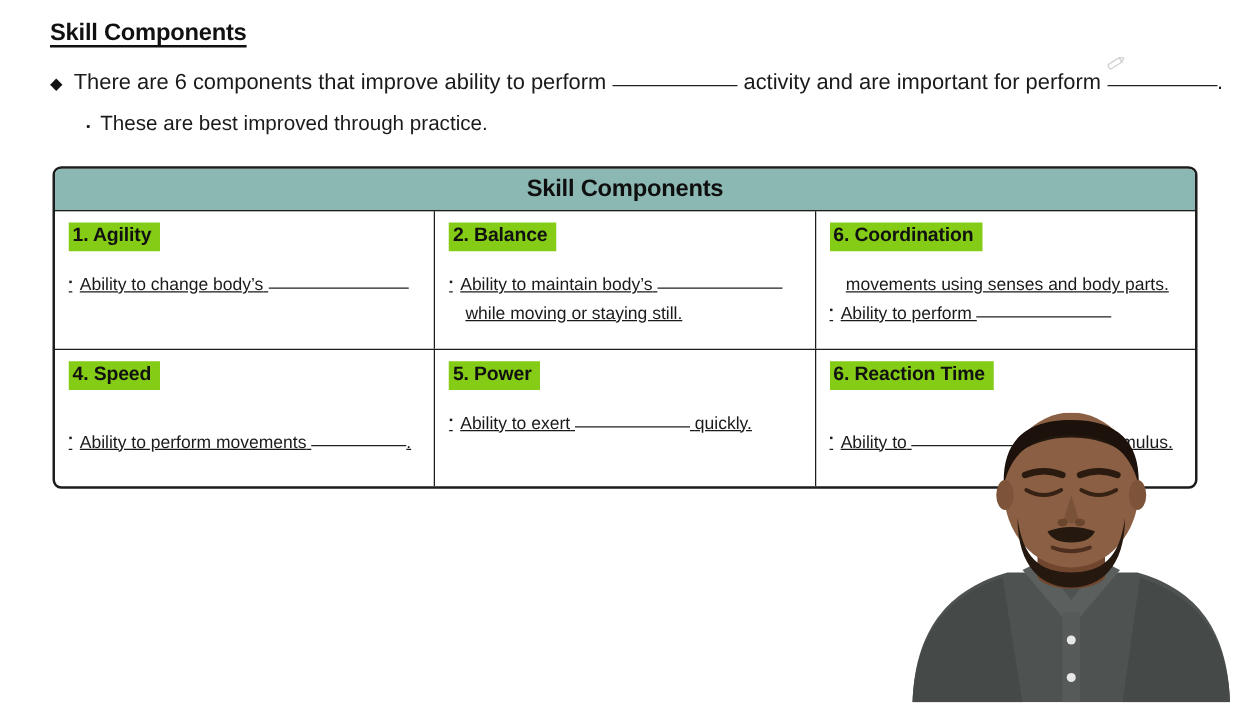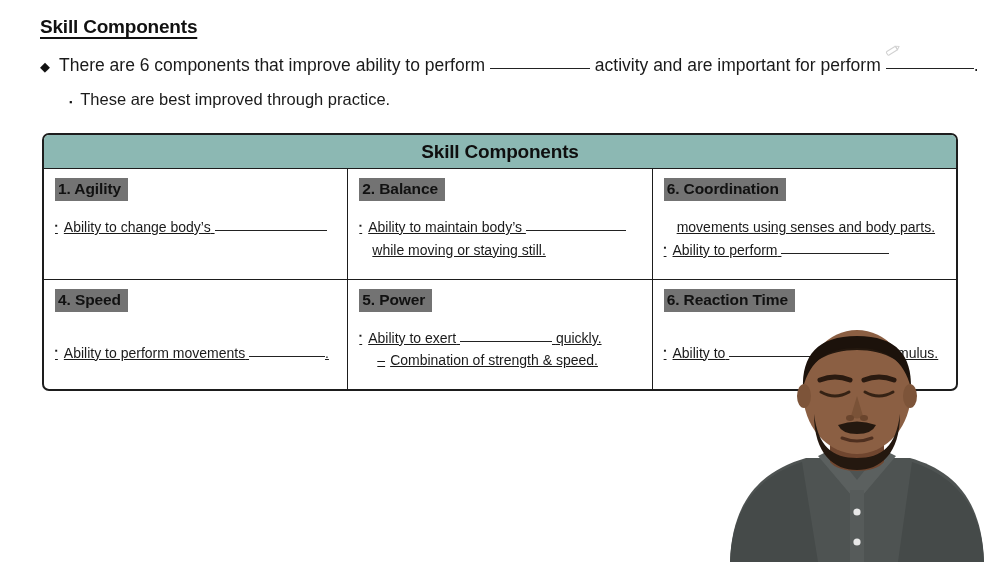--- a/index.html
+++ b/index.html
@@ -135,21 +135,21 @@
     flex: 1 1 0;
     position: relative;
     padding: 9px 11px 6px 11px;
     box-sizing: border-box;
     min-width: 0;
   }
   .tcell.sep { border-right: 1.6px solid #1d1d1d; }
 
   .cell-title {
     display: inline-block;
-    background: #737373;
+    background: #84cc16;
     font-size: 15.5px;
     font-weight: bold;
     color: #111111;
     padding: 2px 7px 3px 3px;
     letter-spacing: -0.1px;
     white-space: nowrap;
   }
 
   .cell-lines {
     margin-top: 15px;
@@ -265,21 +265,20 @@
           <span class="cell-title">4. Speed</span>
           <div class="cell-lines push">
             <span class="ln"><span class="bmark">▪</span><span>Ability to perform movements</span> <span class="blank w76"></span><span>.</span></span>
           </div>
         </div>
 
         <div class="tcell sep">
           <span class="cell-title">5. Power</span>
           <div class="cell-lines">
             <span class="ln"><span class="bmark">▪</span><span>Ability to exert</span> <span class="blank w92"></span> <span>quickly.</span></span>
-            <span class="ln sub"><span class="dmark">–</span><span>Combination of strength &amp; speed.</span></span>
           </div>
         </div>
 
         <div class="tcell">
           <span class="cell-title">6. Reaction Time</span>
           <div class="cell-lines push">
             <span class="ln"><span class="bmark">▪</span><span>Ability to</span> <span class="blank w100"></span><span>fast to a stimulus.</span></span>
           </div>
         </div>
 

